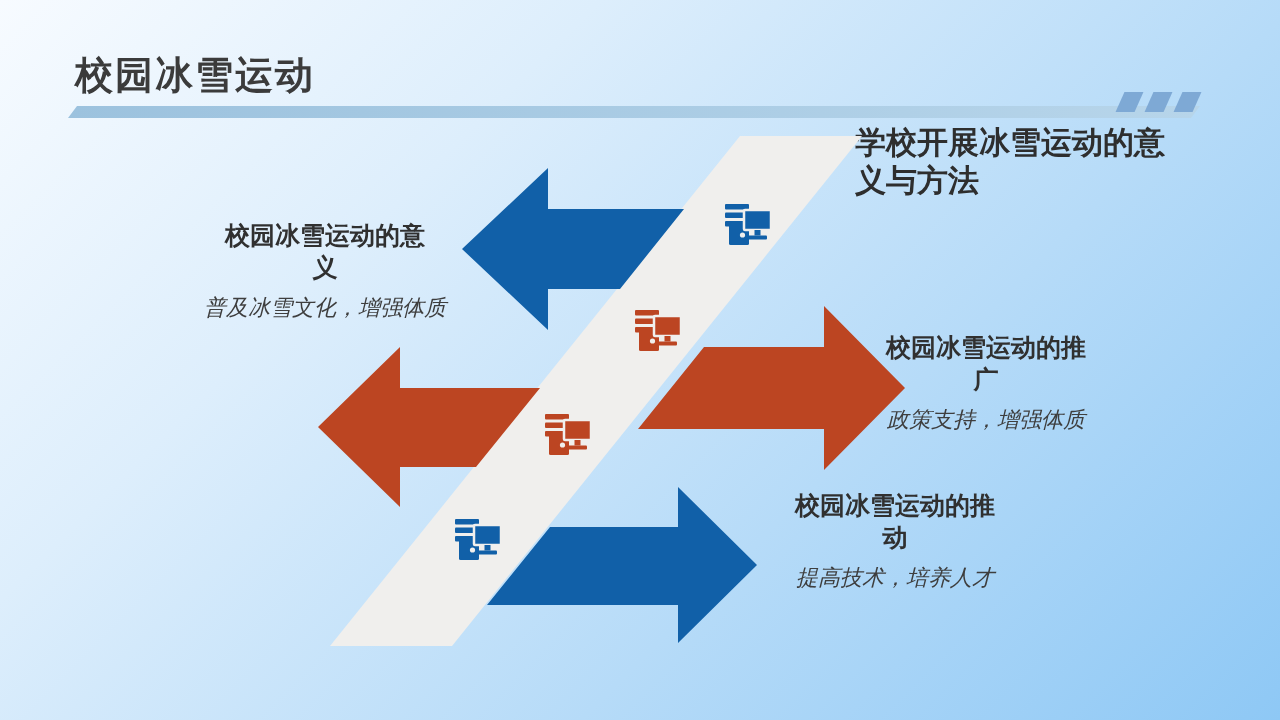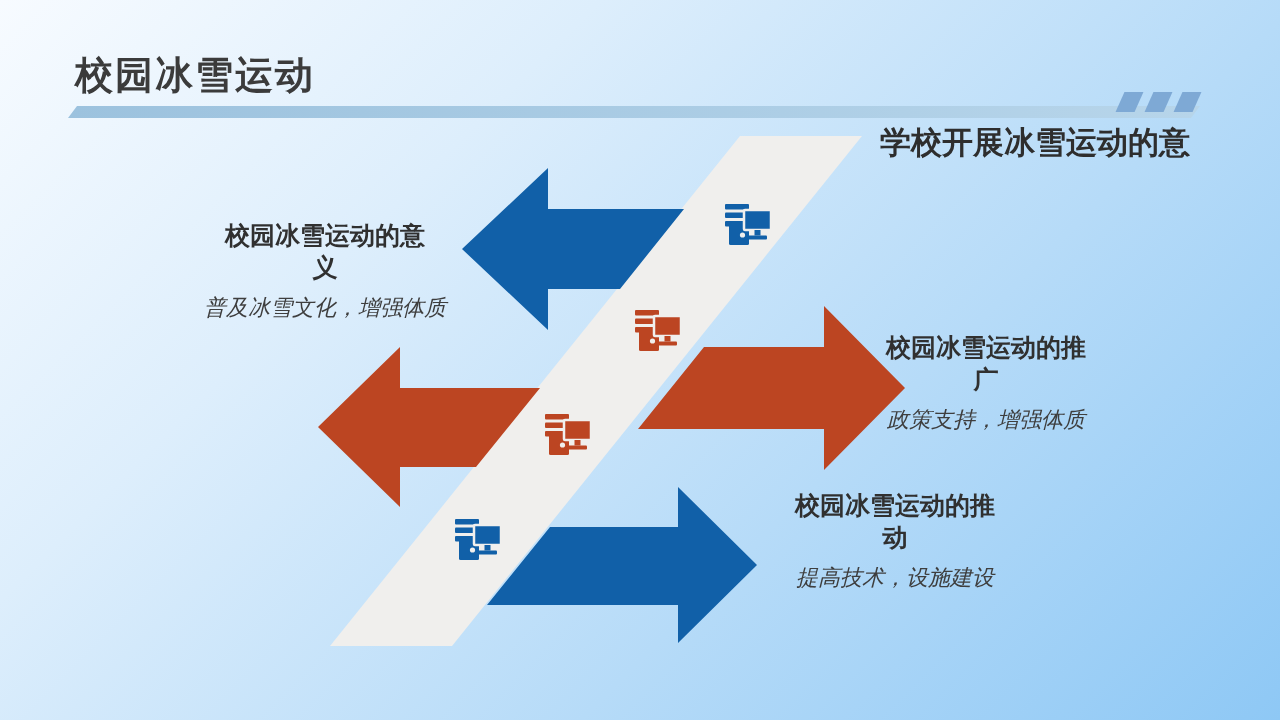--- a/index.html
+++ b/index.html
@@ -46,21 +46,20 @@
     margin-right: 10px;
     background: #7ea9d5;
     transform: skewX(-24deg);
   }
 
   .main-heading {
     position: absolute;
     left: 855px;
     top: 124px;
     width: 360px;
-    text-align: center;
     font-size: 31px;
     line-height: 1.22;
     font-weight: 800;
     color: #2e2e2e;
   }
 
   .diagram-svg {
     position: absolute;
     left: 0;
     top: 0;
@@ -99,20 +98,21 @@
   <div class="title-rule"></div>
 
   <div class="slashes">
     <div class="slash"></div>
     <div class="slash"></div>
     <div class="slash"></div>
   </div>
 
   <div class="main-heading">
     <div>学校开展冰雪运动的意</div>
+    <div>义与方法</div>
   </div>
 
   <svg class="diagram-svg" viewBox="0 0 1280 720">
     <defs>
       <g id="pc-icon">
         <rect x="6" y="1" width="24" height="5.5" rx="1"></rect>
         <rect x="6" y="9.5" width="24" height="5.5" rx="1"></rect>
         <rect x="6" y="18" width="24" height="5.5" rx="1"></rect>
         <rect x="10" y="20" width="20" height="22" rx="1.5"></rect>
         <circle cx="23.5" cy="32" r="2.6" fill="#F0EFED"></circle>
@@ -153,16 +153,16 @@
       <div>广</div>
     </div>
     <div class="block-sub">政策支持，增强体质</div>
   </div>
 
   <div class="block block-4">
     <div class="block-title">
       <div>校园冰雪运动的推</div>
       <div>动</div>
     </div>
-    <div class="block-sub">提高技术，设施建设</div>
+    <div class="block-sub">提高技术，培养人才</div>
   </div>
 
 </div>
 
 </body></html>

